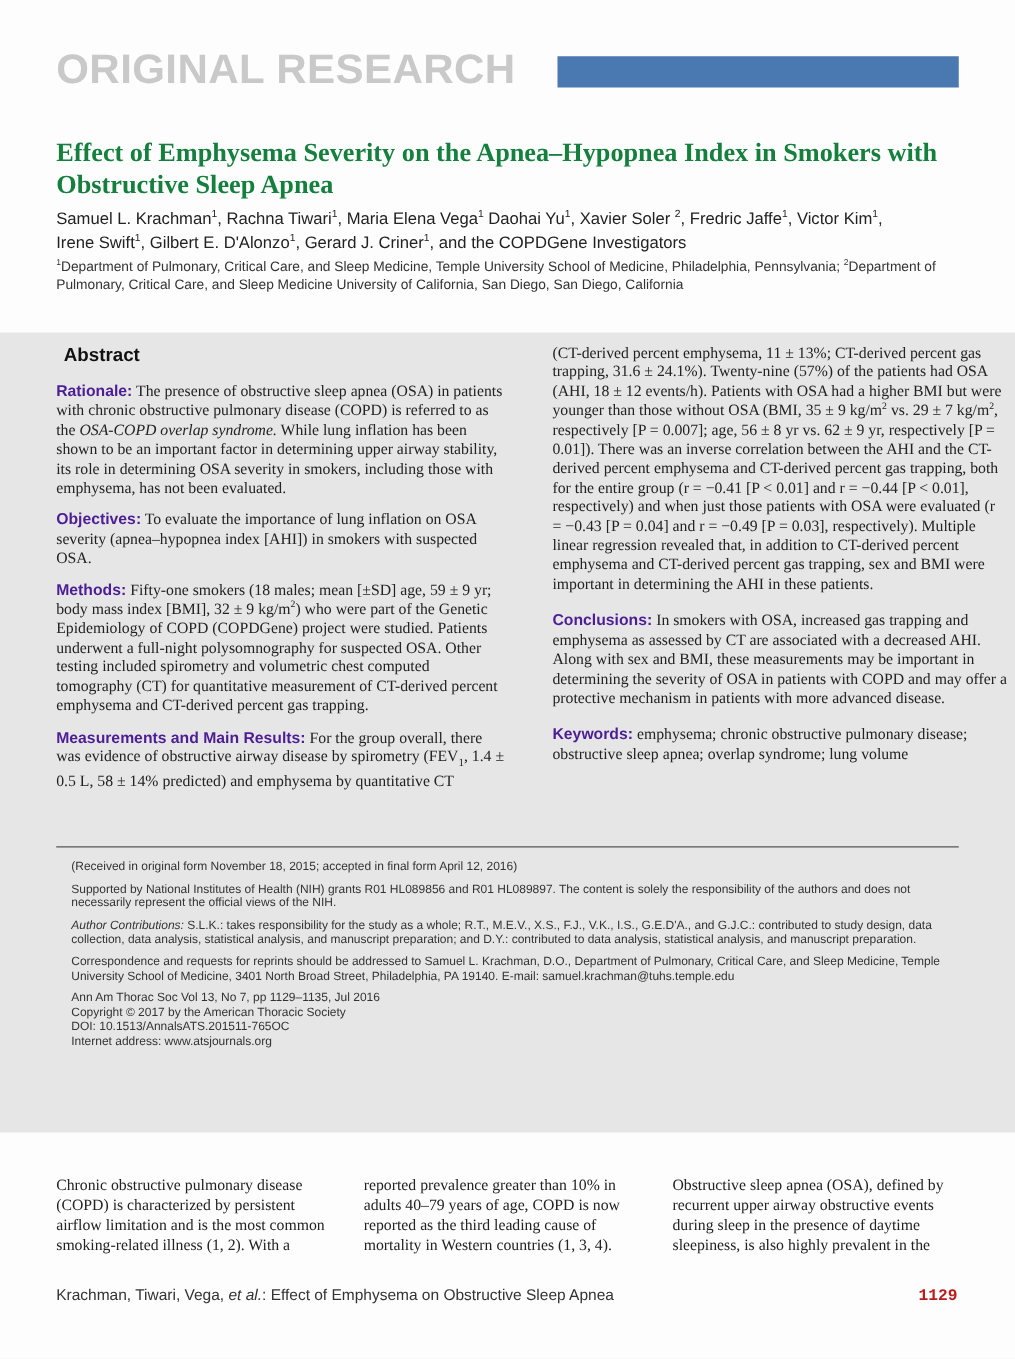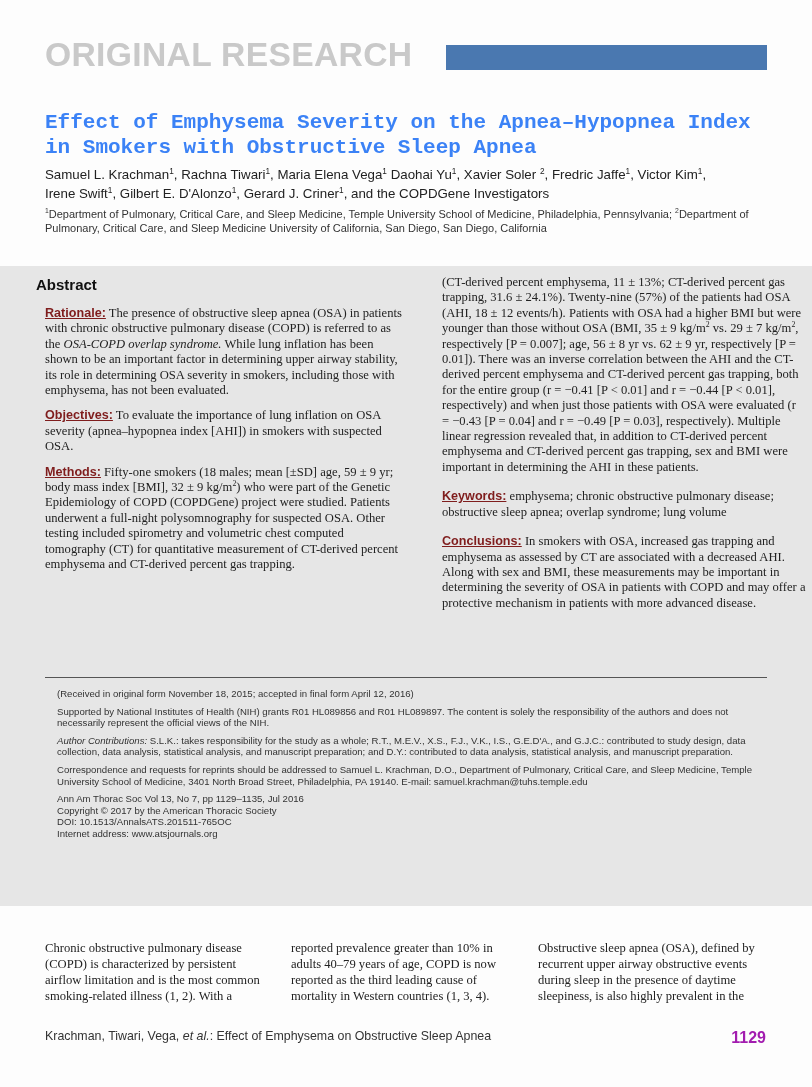--- a/index.html
+++ b/index.html
@@ -16,49 +16,49 @@
     transform: scaleX(1.02); transform-origin: left;
   }
   #banner-bar {
     position: absolute; left: 446px; top: 45px; width: 321px; height: 25px;
     background: #4a78b0;
   }
 
   
   #article-title {
     position: absolute; left: 45px; top: 110px; width: 720px;
-    font-family: Liberation Mono, monospace; font-weight: 700;
-    font-size: 21px; line-height: 25px; color: #3b82f6;
+    font-family: Liberation Serif, serif; font-weight: 700;
+    font-size: 21px; line-height: 25px; color: #15803d;
   }
   #authors {
     position: absolute; left: 45px; top: 165px; width: 730px;
     font-family: "Liberation Sans", sans-serif; font-size: 13.3px; line-height: 19px; color: #222;
   }
   #affiliations {
     position: absolute; left: 45px; top: 208px; width: 740px;
     font-family: "Liberation Sans", sans-serif; font-size: 11px; line-height: 13.5px; color: #333;
   }
   sup { font-size: 0.62em; line-height: 0; vertical-align: super; }
 
   
   #abstract-panel {
     position: absolute; left: 0; top: 266px; width: 812px; height: 640px;
     background: #e6e6e6;
   }
   #abstract-heading {
-    position: absolute; left: 36px; top: 276px;
+    position: absolute; left: 51px; top: 276px;
     font-family: "Liberation Sans", sans-serif; font-weight: 700; font-size: 15px; color: #111;
   }
   .abs-col {
     position: absolute; width: 362px;
     font-family: "Liberation Serif", serif; font-size: 12.6px; line-height: 15.4px; color: #222;
   }
   .abs-col p { margin: 0 0 10px 0; }
   .abs-col .lbl {
-    font-family: "Liberation Sans", sans-serif; font-weight: 700; font-size: 12.6px; color: #7f1d1d; text-decoration: underline;
+    font-family: "Liberation Sans", sans-serif; font-weight: 700; font-size: 12.6px; color: #4c1d95;
   }
   #abs-left { left: 45px; top: 306px; }
   #abs-right { left: 414px; top: 275px; width: 364px; margin-left: 28px; }
 
   #divider {
     position: absolute; left: 45px; top: 677px; width: 722px; height: 1px; background: #555;
   }
   #footnotes {
     position: absolute; left: 45px; top: 688px; width: 725px;
     font-family: "Liberation Sans", sans-serif; font-size: 9.6px; line-height: 11.6px; color: #333;
@@ -76,21 +76,21 @@
   #body-col-3 { left: 538px; }
 
   
   #running-footer {
     position: absolute; left: 45px; top: 1029px;
     font-family: "Liberation Sans", sans-serif; font-size: 12.4px; color: #333;
   }
   #running-footer .it { font-style: italic; margin-top: 11px; }
   #page-number {
     position: absolute; right: 46px; top: 1029px;
-    font-family: Liberation Sans, sans-serif; font-weight: 700; font-size: 16px; color: #a21caf;
+    font-family: Liberation Mono, monospace; font-weight: 700; font-size: 13px; color: #b91c1c;
   }
 </style>
 </head>
 <body>
 
 <div id="banner-title">ORIGINAL RESEARCH</div>
 <div id="banner-bar"></div>
 
 <h1 id="article-title" style="margin:0">Effect of Emphysema Severity on the Apnea–Hypopnea Index in Smokers with Obstructive Sleep Apnea</h1>
 
@@ -106,31 +106,34 @@
 <div id="abs-left" class="abs-col">
   <p>
     <span class="lbl">Rationale:</span><span> The presence of obstructive sleep apnea (OSA) in patients with chronic obstructive pulmonary disease (COPD) is referred to as the </span><i>OSA-COPD overlap syndrome.</i><span> While lung inflation has been shown to be an important factor in determining upper airway stability, its role in determining OSA severity in smokers, including those with emphysema, has not been evaluated.</span>
   </p>
   <p>
     <span class="lbl">Objectives:</span><span> To evaluate the importance of lung inflation on OSA severity (apnea–hypopnea index [AHI]) in smokers with suspected OSA.</span>
   </p>
   <p>
     <span class="lbl">Methods:</span><span> Fifty-one smokers (18 males; mean [±SD] age, 59 ± 9 yr; body mass index [BMI], 32 ± 9 kg/m</span><sup>2</sup><span>) who were part of the Genetic Epidemiology of COPD (COPDGene) project were studied. Patients underwent a full-night polysomnography for suspected OSA. Other testing included spirometry and volumetric chest computed tomography (CT) for quantitative measurement of CT-derived percent emphysema and CT-derived percent gas trapping.</span>
   </p>
+  <p>
+    <span class="lbl">Measurements and Main Results:</span><span> For the group overall, there was evidence of obstructive airway disease by spirometry (FEV</span><sub style="font-size:0.7em">1</sub><span>, 1.4 ± 0.5 L, 58 ± 14% predicted) and emphysema by quantitative CT</span>
+  </p>
 </div>
 
 <div id="abs-right" class="abs-col">
   <p>
     <span>(CT-derived percent emphysema, 11 ± 13%; CT-derived percent gas trapping, 31.6 ± 24.1%). Twenty-nine (57%) of the patients had OSA (AHI, 18 ± 12 events/h). Patients with OSA had a higher BMI but were younger than those without OSA (BMI, 35 ± 9 kg/m</span><sup>2</sup><span> vs. 29 ± 7 kg/m</span><sup>2</sup><span>, respectively [P = 0.007]; age, 56 ± 8 yr vs. 62 ± 9 yr, respectively [P = 0.01]). There was an inverse correlation between the AHI and the CT-derived percent emphysema and CT-derived percent gas trapping, both for the entire group (r = −0.41 [P &lt; 0.01] and r = −0.44 [P &lt; 0.01], respectively) and when just those patients with OSA were evaluated (r = −0.43 [P = 0.04] and r = −0.49 [P = 0.03], respectively). Multiple linear regression revealed that, in addition to CT-derived percent emphysema and CT-derived percent gas trapping, sex and BMI were important in determining the AHI in these patients.</span>
   </p>
   <p style="margin-top:14px">
-    <span class="lbl">Keywords:</span><span> emphysema; chronic obstructive pulmonary disease; obstructive sleep apnea; overlap syndrome; lung volume</span>
+    <span class="lbl">Conclusions:</span><span> In smokers with OSA, increased gas trapping and emphysema as assessed by CT are associated with a decreased AHI. Along with sex and BMI, these measurements may be important in determining the severity of OSA in patients with COPD and may offer a protective mechanism in patients with more advanced disease.</span>
   </p>
   <p style="margin-top:14px">
-    <span class="lbl">Conclusions:</span><span> In smokers with OSA, increased gas trapping and emphysema as assessed by CT are associated with a decreased AHI. Along with sex and BMI, these measurements may be important in determining the severity of OSA in patients with COPD and may offer a protective mechanism in patients with more advanced disease.</span>
+    <span class="lbl">Keywords:</span><span> emphysema; chronic obstructive pulmonary disease; obstructive sleep apnea; overlap syndrome; lung volume</span>
   </p>
 </div>
 
 <div id="divider"></div>
 
 <div id="footnotes">
   <p>(Received in original form November 18, 2015; accepted in final form April 12, 2016)</p>
   <p>Supported by National Institutes of Health (NIH) grants R01 HL089856 and R01 HL089897. The content is solely the responsibility of the authors and does not necessarily represent the official views of the NIH.</p>
   <p><span class="it">Author Contributions:</span><span> S.L.K.: takes responsibility for the study as a whole; R.T., M.E.V., X.S., F.J., V.K., I.S., G.E.D'A., and G.J.C.: contributed to study design, data collection, data analysis, statistical analysis, and manuscript preparation; and D.Y.: contributed to data analysis, statistical analysis, and manuscript preparation.</span></p>
   <p>Correspondence and requests for reprints should be addressed to Samuel L. Krachman, D.O., Department of Pulmonary, Critical Care, and Sleep Medicine, Temple University School of Medicine, 3401 North Broad Street, Philadelphia, PA 19140. E-mail: samuel.krachman@tuhs.temple.edu</p>

